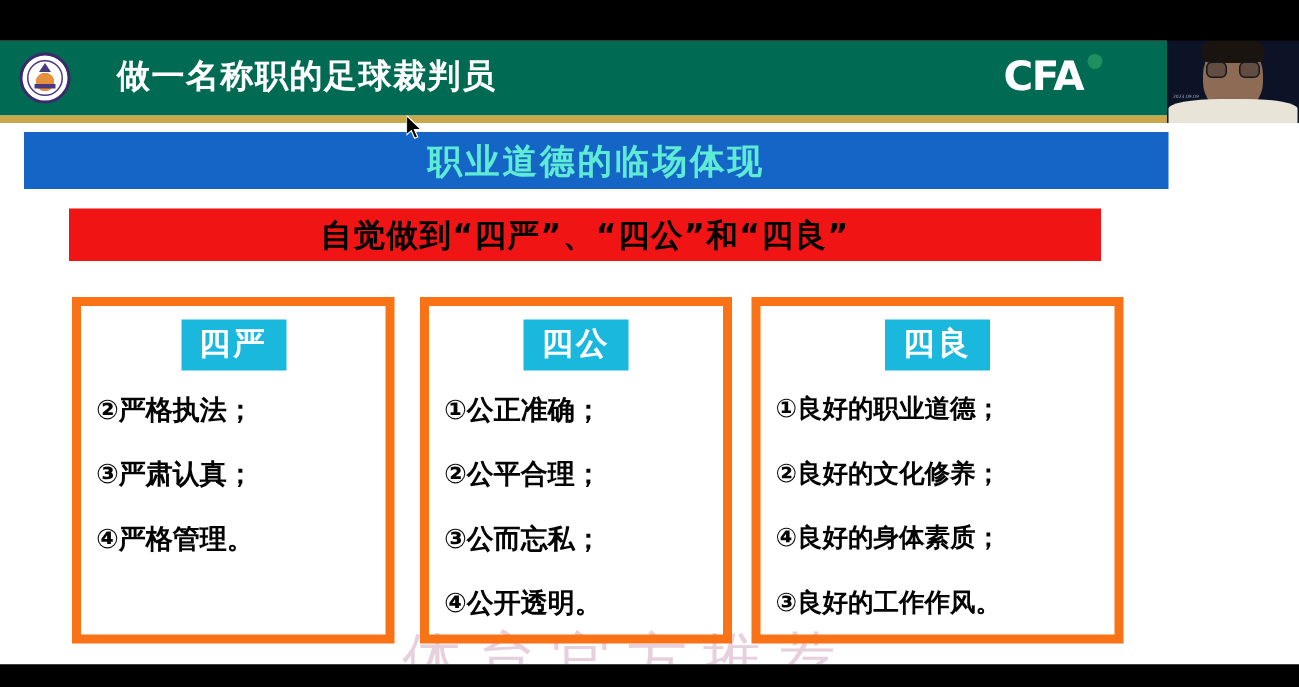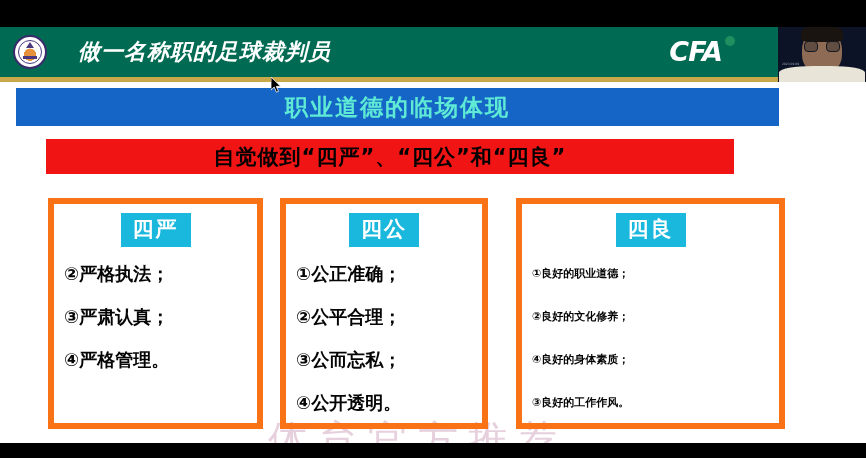--- a/index.html
+++ b/index.html
@@ -33,21 +33,20 @@
   }
 
   
   .header-band {
     position: absolute;
     left: 0;
     top: 0;
     width: 834px;
     height: 50px;
     background: #006b52;
-    font-style: italic;
   }
   .header-gold-rule {
     position: absolute;
     left: 0;
     top: 50px;
     width: 866px;
     height: 5px;
     background: #c8a84b;
   }
 
@@ -261,21 +260,21 @@
   .card {
     position: absolute;
     top: 0;
     height: 231px;
     border: 6px solid #f97316;
     box-sizing: border-box;
     background: transparent;
   }
   .card.c1 { left: 48px;  width: 215px; }
   .card.c2 { left: 280px; width: 208px; }
-  .card.c3 { left: 516px; width: 269px; }
+  .card.c3 { left: 501px; width: 248px; }
 
   .card-tab {
     position: absolute;
     top: 9px;
     left: 50%;
     transform: translateX(-50%);
     background: #1bb8dd;
     padding: 2px 12px 4px 12px;
     font-size: 21px;
     font-weight: bold;
@@ -292,21 +291,21 @@
     padding: 0 0 0 10px;
   }
   .card-item {
     font-size: 18px;
     font-weight: bold;
     color: #050505;
     line-height: 43px;
     white-space: nowrap;
     letter-spacing: 0px;
   }
-  .card.c3 .card-item { font-size: 11px; }
+  .card.c3 .card-item { font-size: 17px; }
 
   
   .watermark {
     position: absolute;
     left: 268px;
     top: 386px;
     font-size: 40px;
     letter-spacing: 10px;
     color: rgba(196,138,170,0.40);
     white-space: nowrap;

